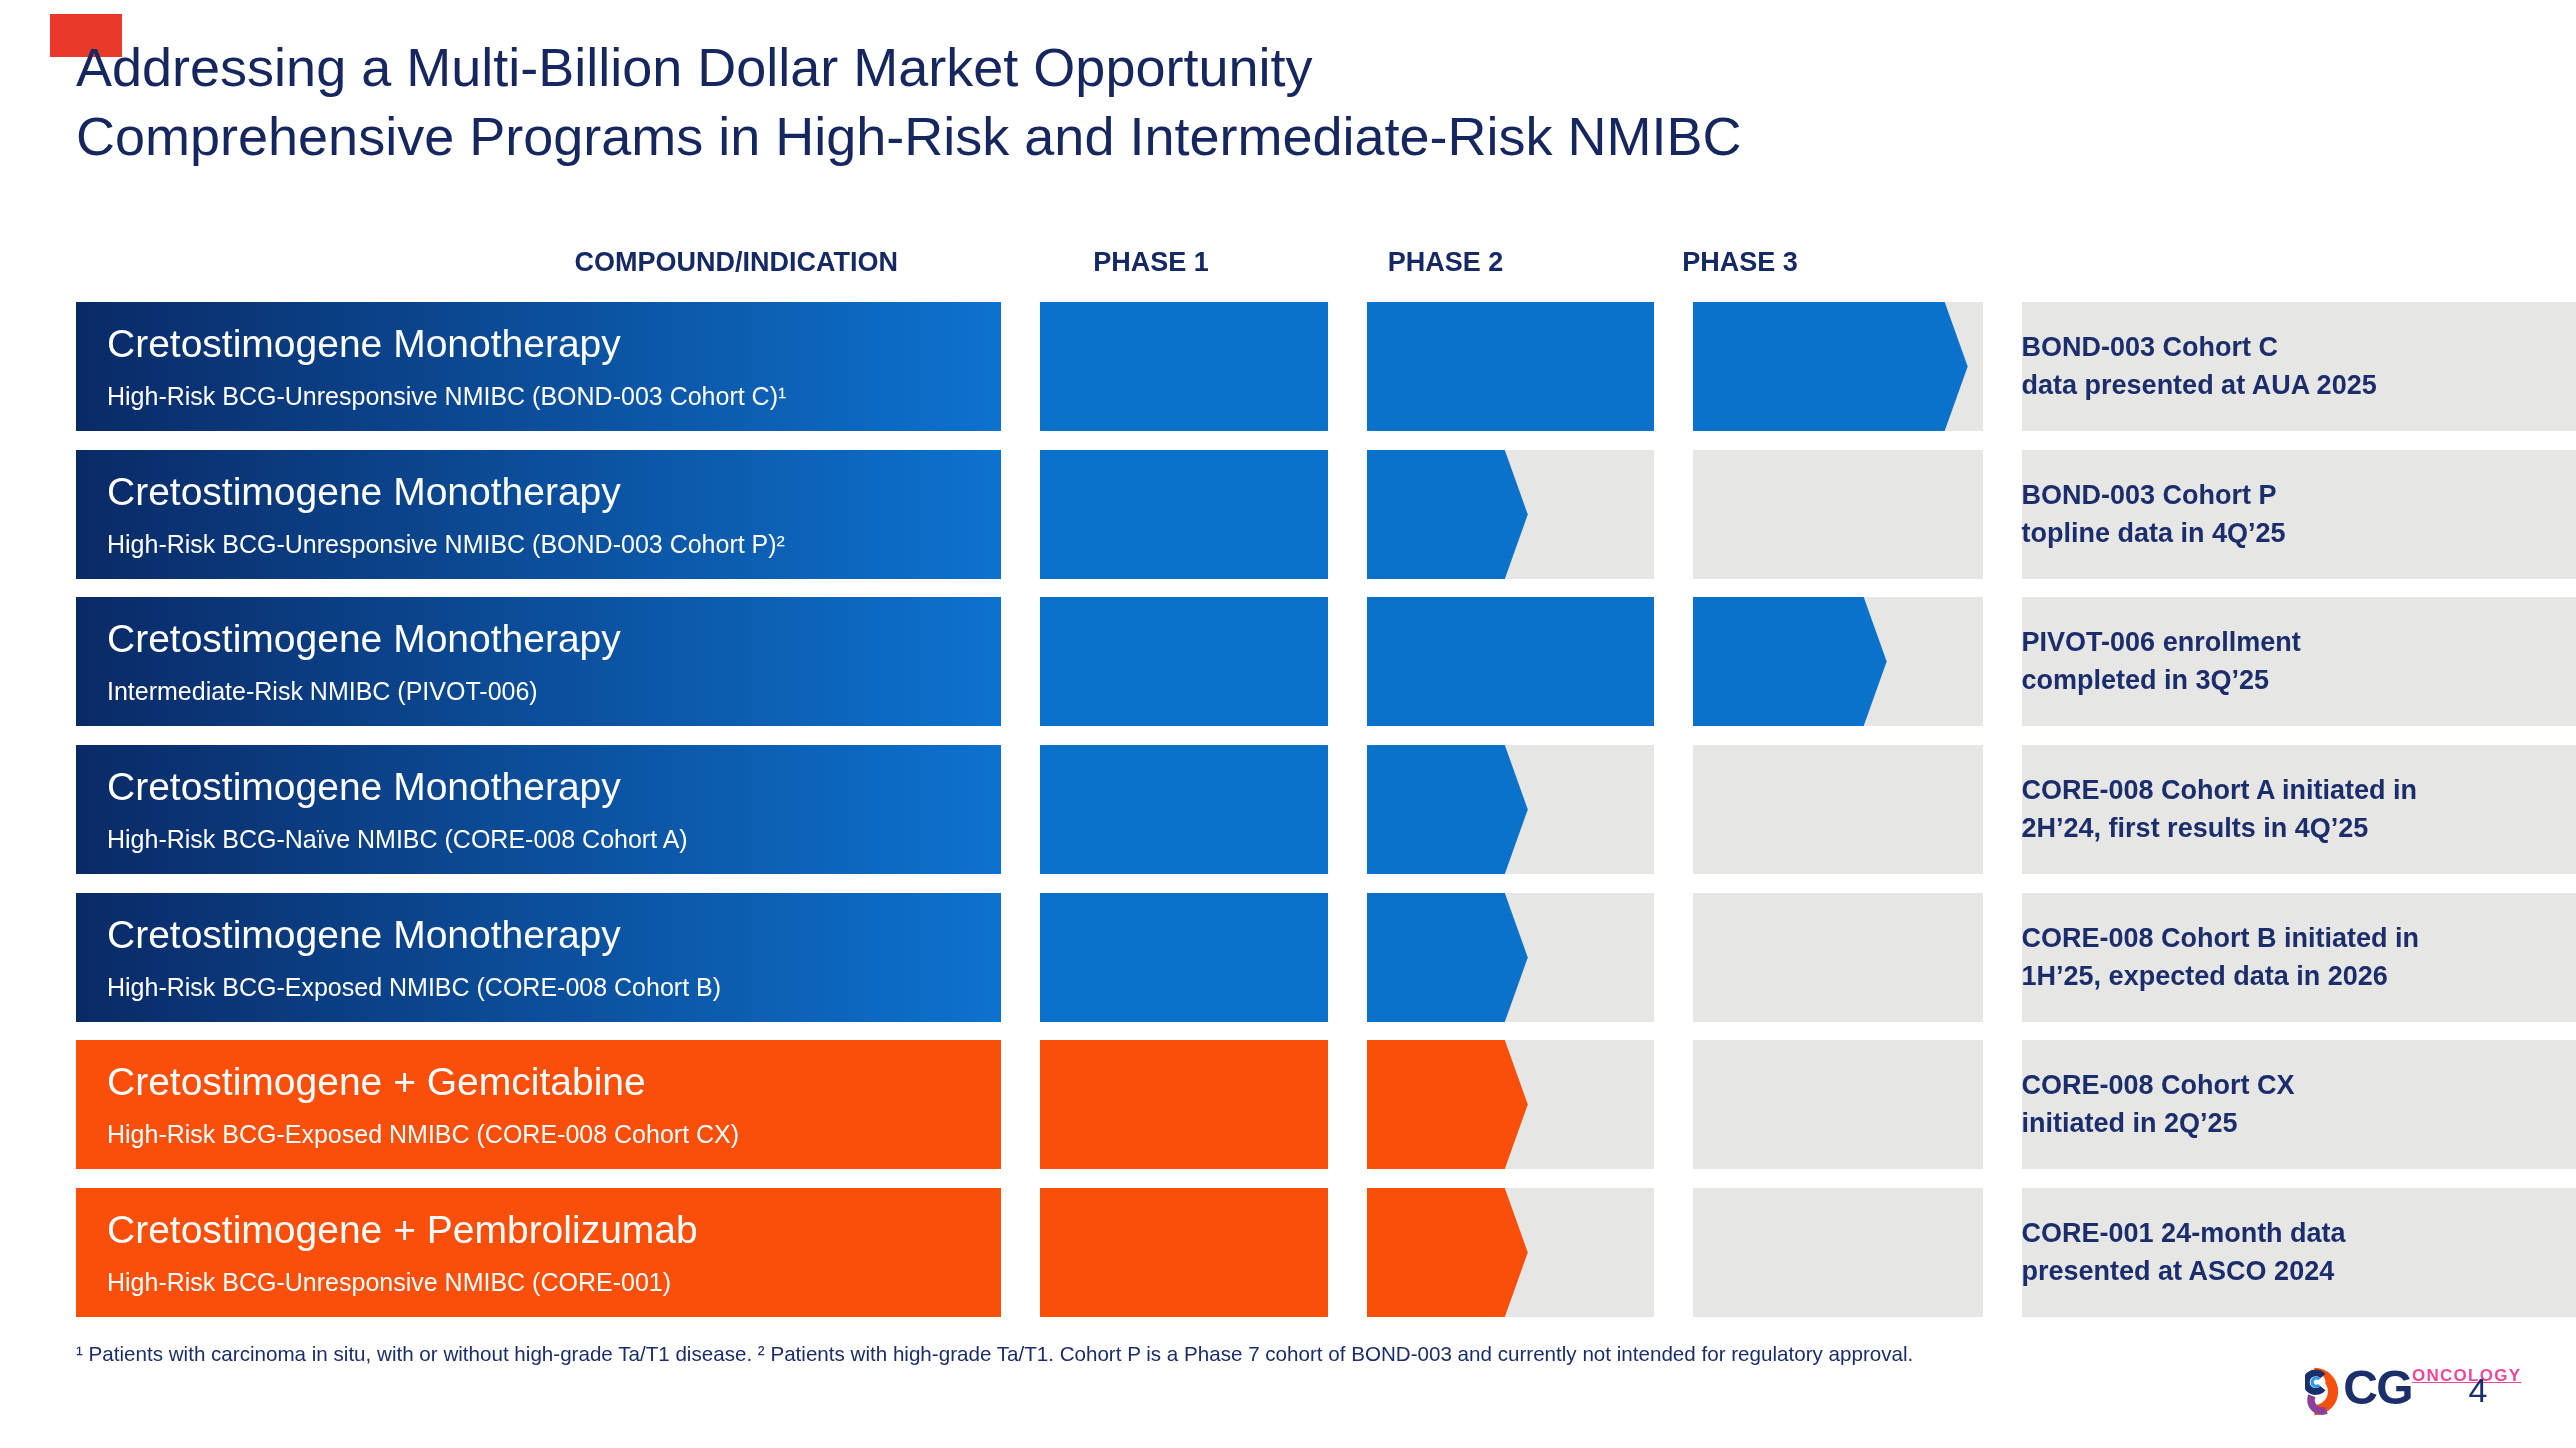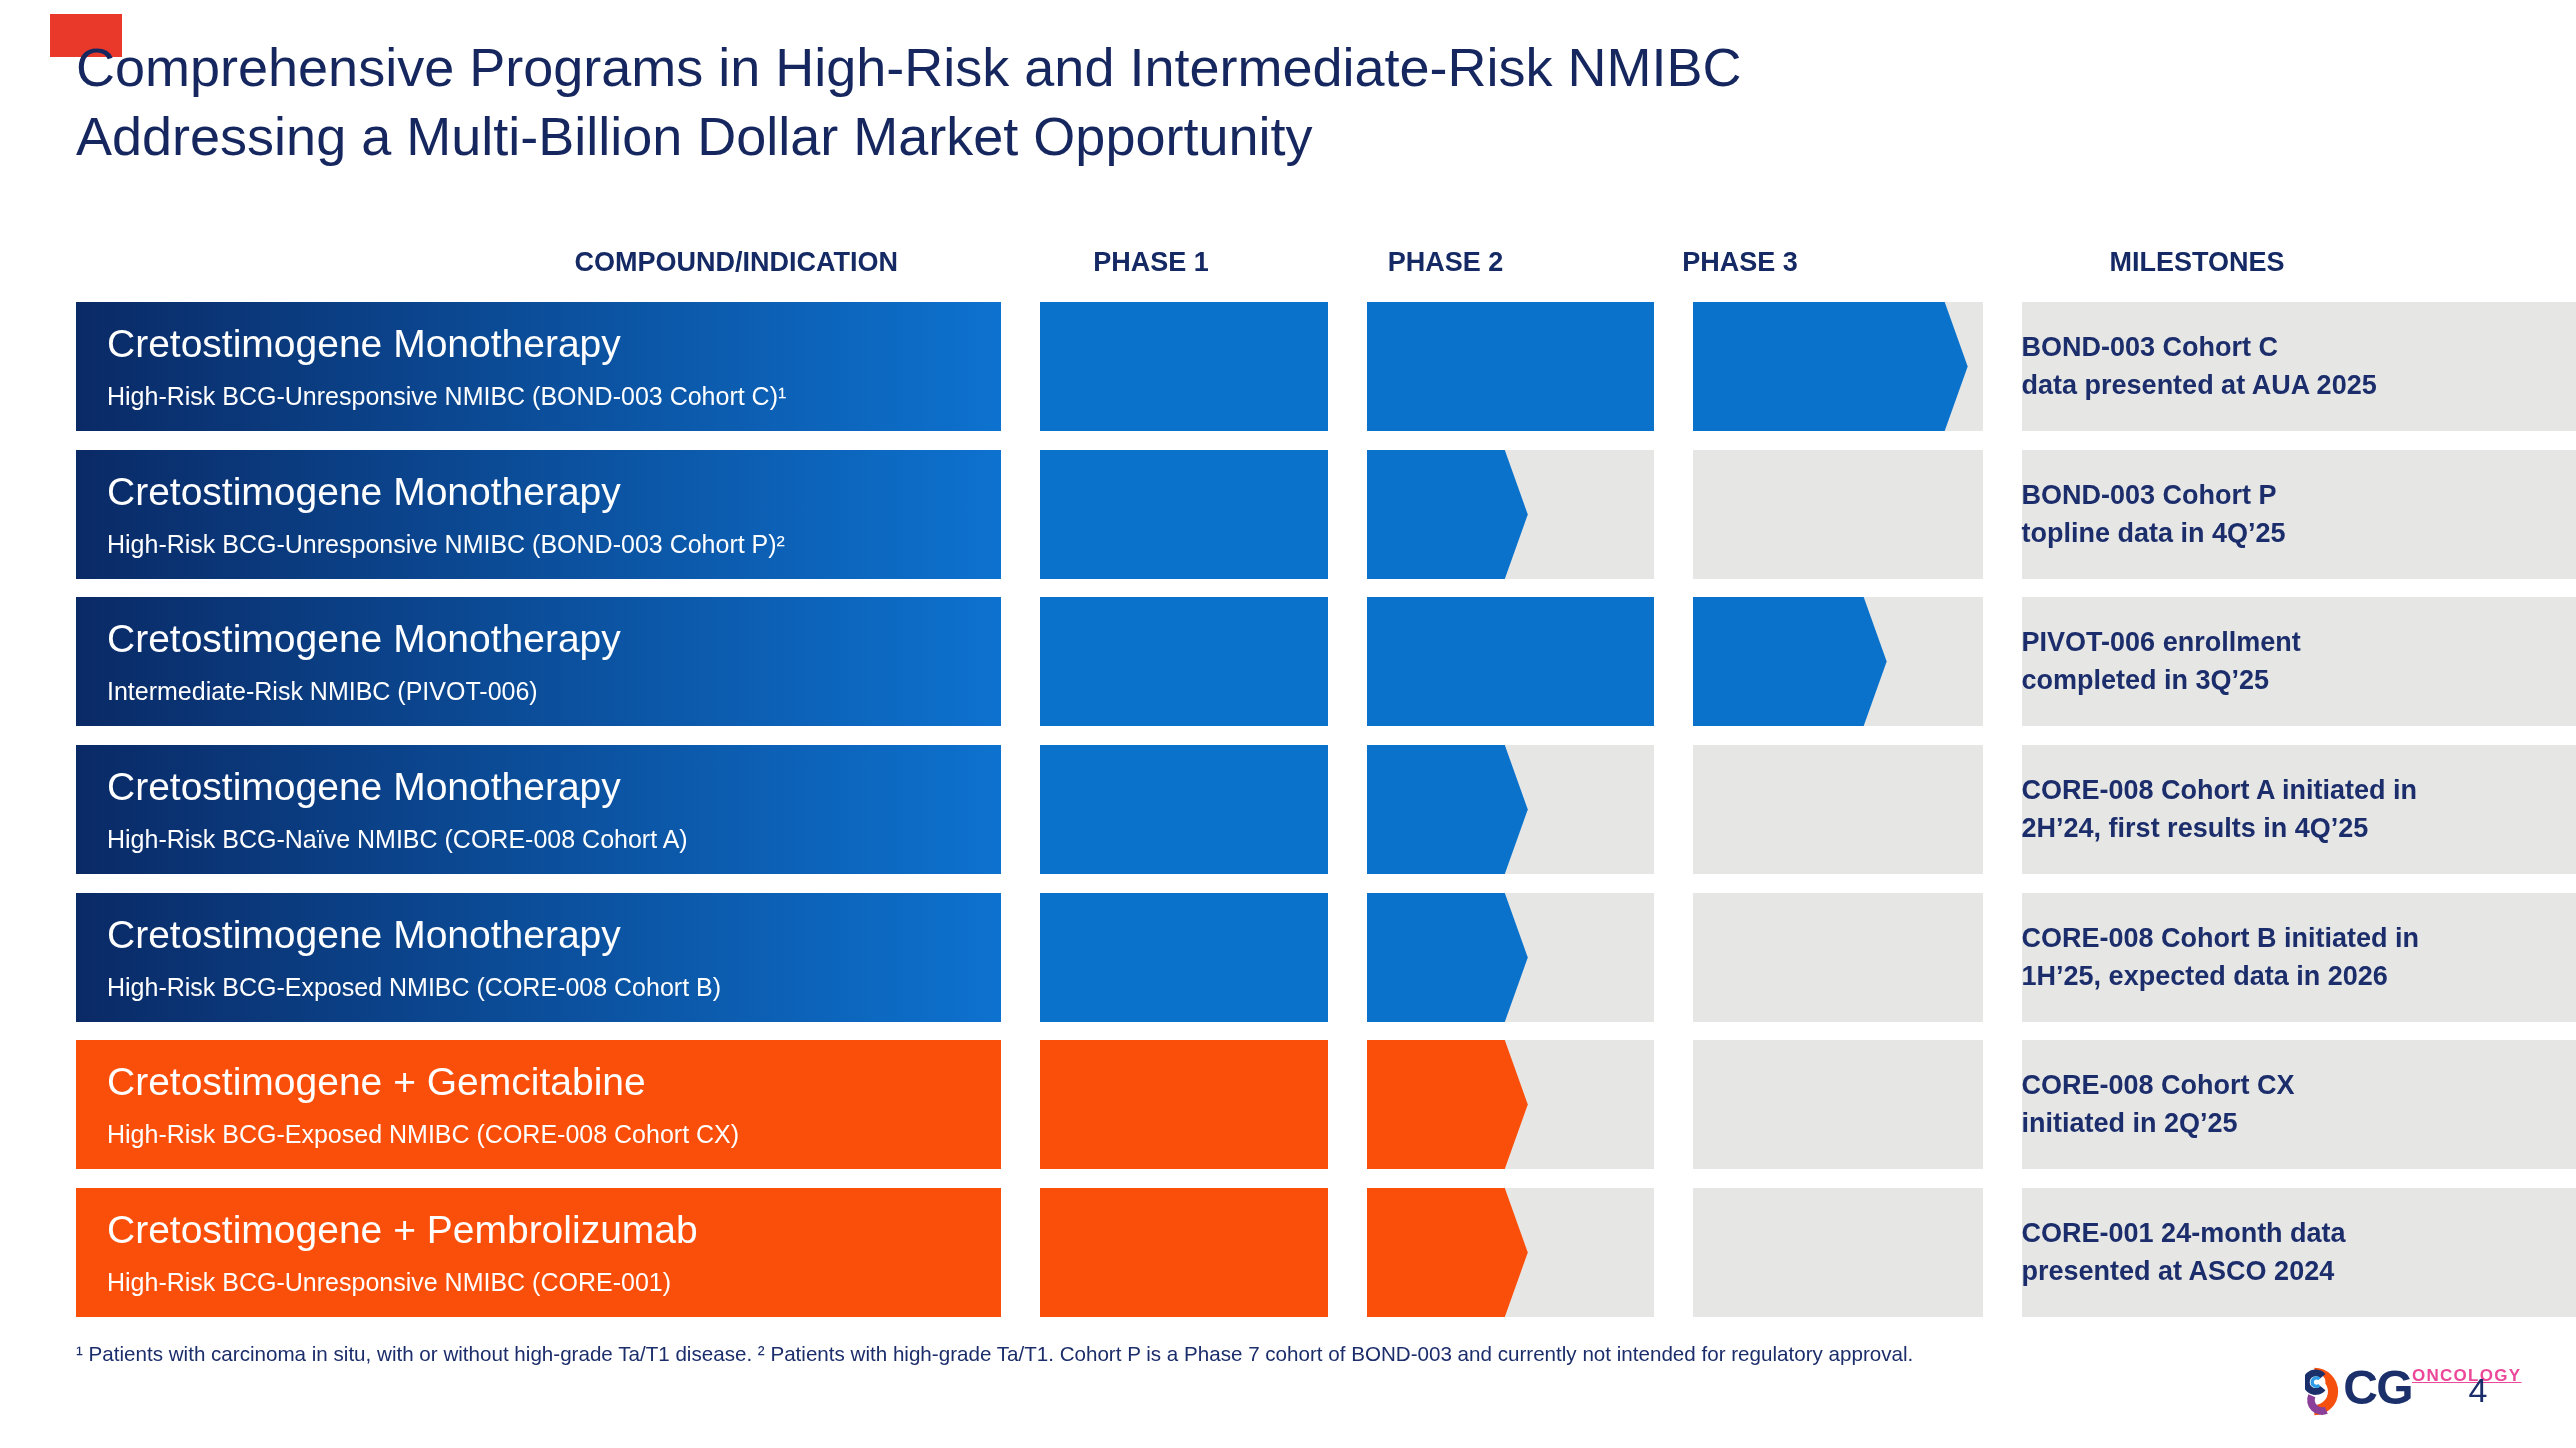--- a/index.html
+++ b/index.html
@@ -50,29 +50,28 @@
   .pagenum{position:absolute;left:2452px;top:1371px;width:52px;text-align:center;font-size:34px;color:#1b2d6b;}
 </style>
 </head>
 <body>
 
 <div class="slide">
 
   <div class="corner-accent"></div>
 
   <div class="title">
+    <div>Addressing a Multi-Billion Dollar Market Opportunity</div>
     <div>Comprehensive Programs in High-Risk and Intermediate-Risk NMIBC</div>
-    <div>Addressing a Multi-Billion Dollar Market Opportunity</div>
   </div>
 
   <div class="hdr hdr-compound">COMPOUND/INDICATION</div>
   <div class="hdr hdr-p1">PHASE 1</div>
   <div class="hdr hdr-p2">PHASE 2</div>
   <div class="hdr hdr-p3">PHASE 3</div>
-  <div class="hdr hdr-ms">MILESTONES</div>
 
   <div class="grid">
 
     <div class="row" style="top:0px">
       <div class="label blue">
         <div class="label-title">Cretostimogene Monotherapy</div>
         <div class="label-sub">High-Risk BCG-Unresponsive NMIBC (BOND-003 Cohort C)¹</div>
       </div>
       <div class="cell c1">
           <div class="fill blue full"></div>

